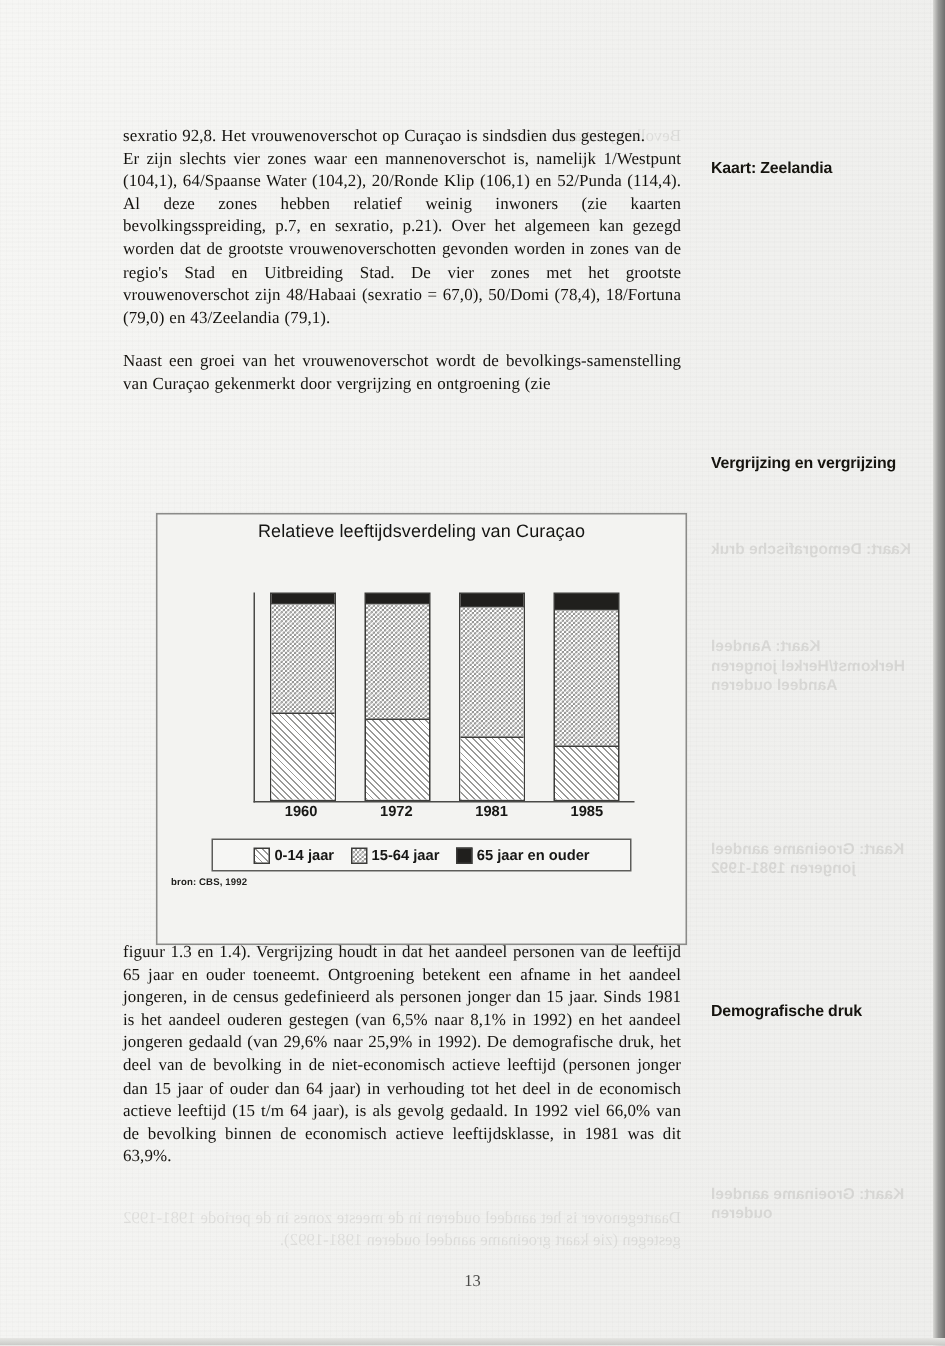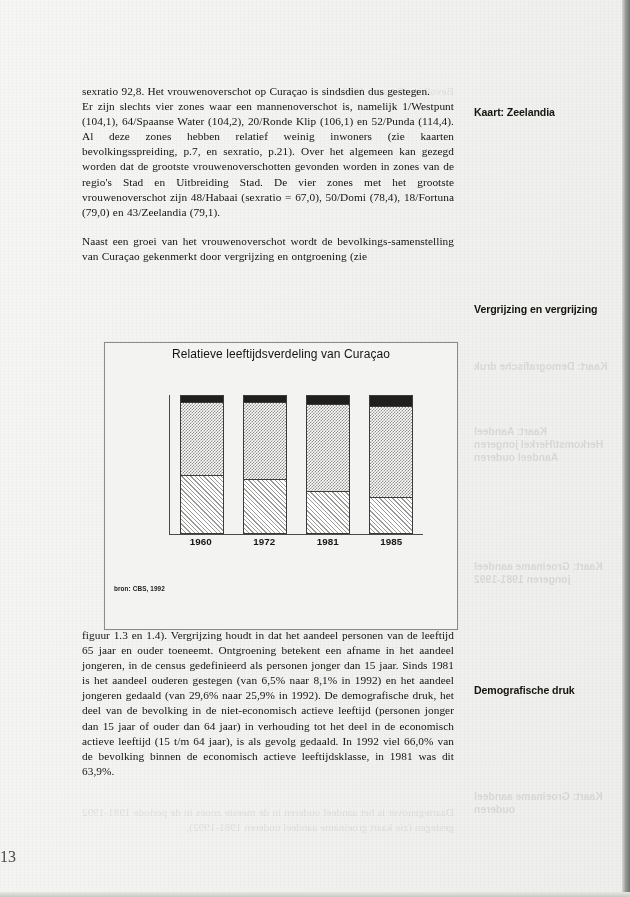--- a/index.html
+++ b/index.html
@@ -60,21 +60,21 @@
     font-family:"Liberation Sans", sans-serif;
     font-weight:bold;
     font-size:10.6px;
     line-height:13.4px;
     color:#16140f;
     width:140px;
     letter-spacing:-0.1px;
   }
   .note-1{left:474px;top:106px;}
   .note-2{left:474px;top:303px;}
-  .note-3{left:474px;top:684px;}
+  .note-3{left:474px;top:668px;}
 
   
   .bleed{
     position:absolute;
     font-family:"Liberation Sans", sans-serif;
     font-weight:bold;
     font-size:10.4px;
     line-height:13.2px;
     color:#16140f;
     opacity:0.10;
@@ -247,23 +247,23 @@
     position:absolute;left:0;top:254px;width:100%;
     text-align:center;
     font-family:"Liberation Sans", sans-serif;
     font-size:10.4px;font-weight:bold;
     color:#171715;letter-spacing:0.6px;
   }
 
   .pagenum{
     position:absolute;
     left:0;top:848px;width:630px;
-    text-align:left;
+    text-align:center;
     font-family:"Liberation Serif", serif;
-    font-size:16px;
+    font-size:11px;
     color:#4a4a48;
   }
 </style>
 </head>
 <body>
 
 <div class="page">
   <div class="grain"></div>
 
   <div class="bleed-body bleed-body-1">Bevolking Curaçao 1992</div>
@@ -313,20 +313,34 @@
         </div>
     </div>
 
     <div class="xaxis" id="xaxis">
         <div class="xtick">1960</div>
         <div class="xtick">1972</div>
         <div class="xtick">1981</div>
         <div class="xtick">1985</div>
       </div>
 
+    <div class="legend">
+      <div class="leg-item">
+        <span class="swatch sw-young"></span>
+        <span class="leg-label">0-14 jaar</span>
+      </div>
+      <div class="leg-item">
+        <span class="swatch sw-mid"></span>
+        <span class="leg-label">15-64 jaar</span>
+      </div>
+      <div class="leg-item">
+        <span class="swatch sw-old"></span>
+        <span class="leg-label">65 jaar en ouder</span>
+      </div>
+    </div>
 
     <div class="source">bron: CBS, 1992</div>
   </div>
 
   <div class="lower-col">
     <p class="para">figuur 1.3 en 1.4). Vergrijzing houdt in dat het aandeel personen van de leeftijd 65 jaar en ouder toeneemt. Ontgroening betekent een afname in het aandeel jongeren, in de census gedefinieerd als personen jonger dan 15 jaar. Sinds 1981 is het aandeel ouderen gestegen (van 6,5% naar 8,1% in 1992) en het aandeel jongeren gedaald (van 29,6% naar 25,9% in 1992). De demografische druk, het deel van de bevolking in de niet-economisch actieve leeftijd (personen jonger dan 15 jaar of ouder dan 64 jaar) in verhouding tot het deel in de economisch actieve leeftijd (15 t/m 64 jaar), is als gevolg gedaald. In 1992 viel 66,0% van de bevolking binnen de economisch actieve leeftijdsklasse, in 1981 was dit 63,9%.</p>
   </div>
 
   <div class="pagenum">13</div>
 

